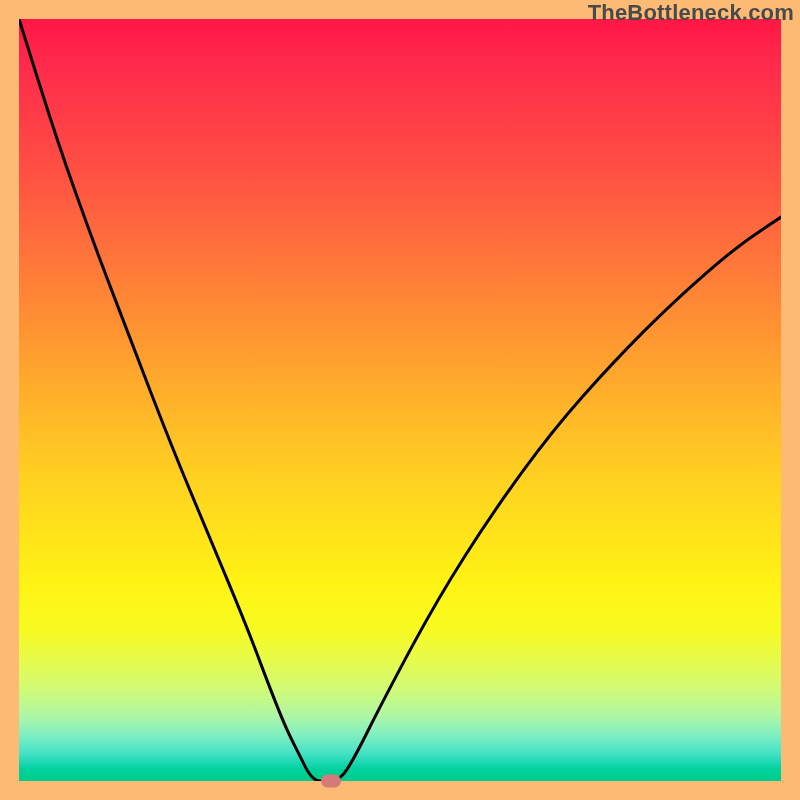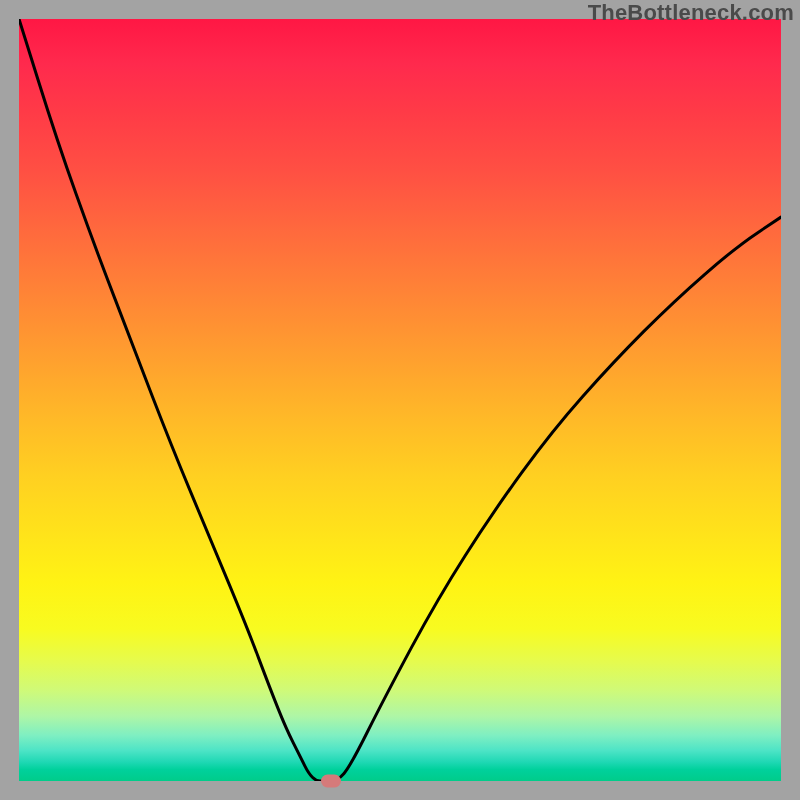--- a/index.html
+++ b/index.html
@@ -7,21 +7,21 @@
     padding: 0;
     width: 800px;
     height: 800px;
     overflow: hidden;
     background: #000;
     font-family: Arial, Helvetica, sans-serif;
   }
   .frame {
     position: absolute;
     inset: 0;
-    background: #a3a3a3;
+    background: #fdba74;
   }
   .plot {
     position: absolute;
     left: 19px;
     top: 19px;
     width: 762px;
     height: 762px;
     
     background: linear-gradient(to bottom,
       #ff1744 0%,

